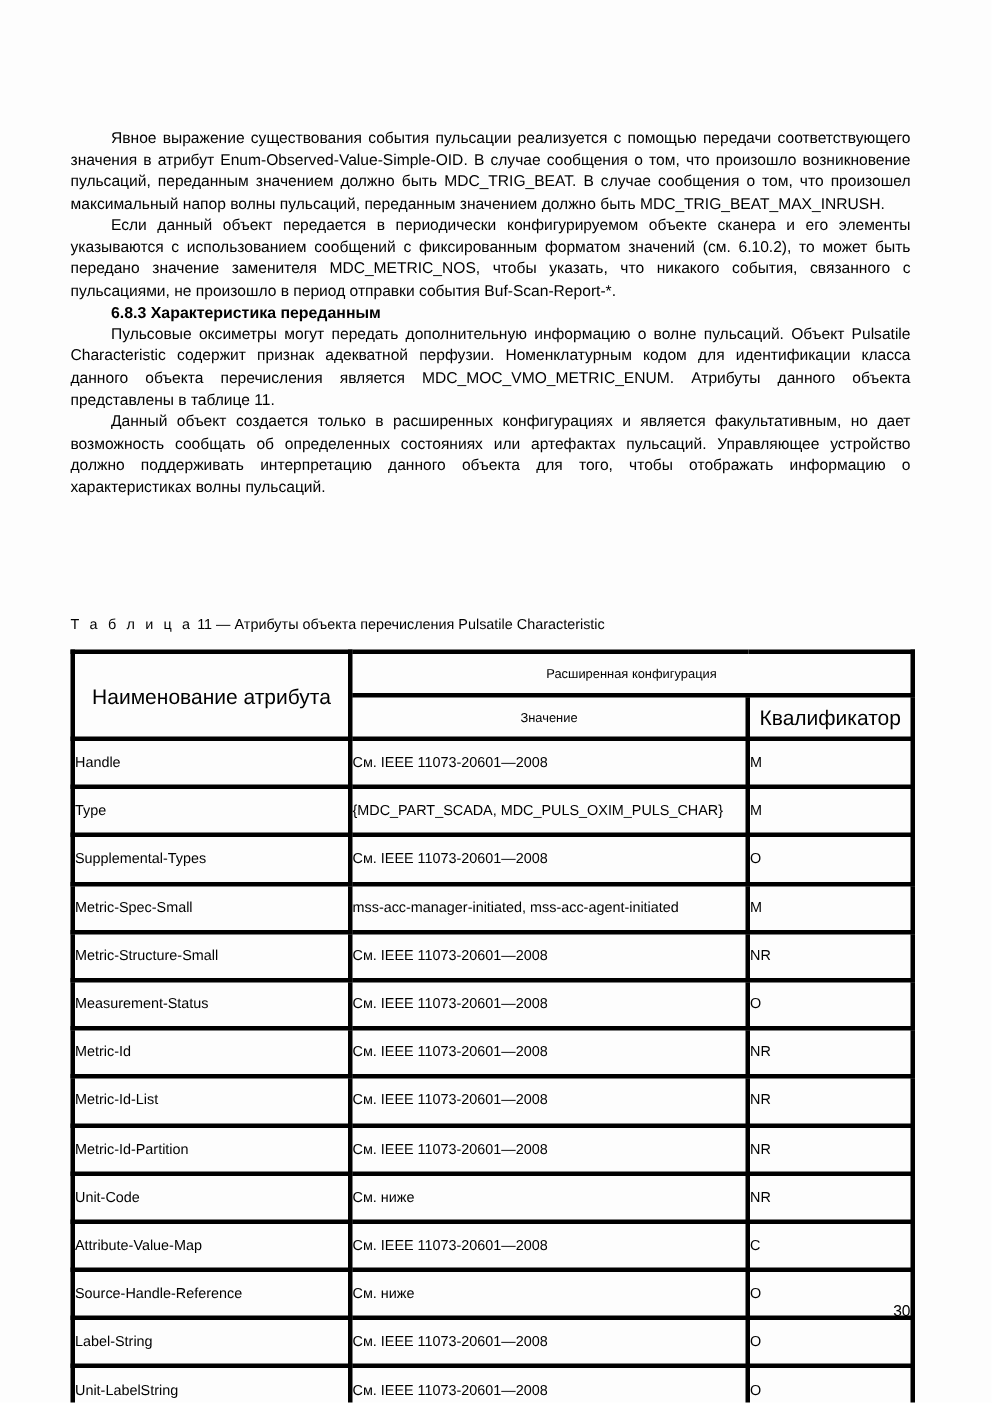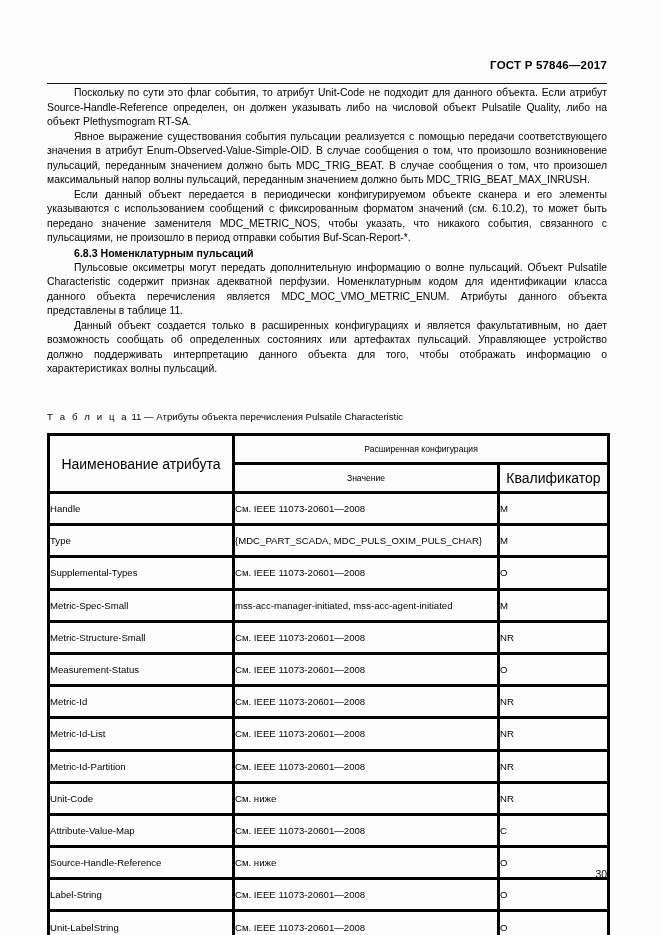--- a/index.html
+++ b/index.html
@@ -118,29 +118,25 @@
     top: 869px;
     font-size: 10.4px;
     font-weight: normal;
   }
 </style>
 </head>
 <body>
 
 <div class="page">
 
-  <div class="header">
-    <div class="header-title">ГОСТ Р 57846—2017</div>
-  </div>
 
   <div class="content">
-    <p class="para">Поскольку по сути это флаг события, то атрибут Unit-Code не подходит для данного объекта. Если атрибут Source-Handle-Reference определен, он должен указывать либо на числовой объект Pulsatile Quality, либо на объект Plethysmogram RT-SA.</p>
     <p class="para">Явное выражение существования события пульсации реализуется с помощью передачи соответствующего значения в атрибут Enum-Observed-Value-Simple-OID. В случае сообщения о том, что произошло возникновение пульсаций, переданным значением должно быть MDC_TRIG_BEAT. В случае сообщения о том, что произошел максимальный напор волны пульсаций, переданным значением должно быть MDC_TRIG_BEAT_MAX_INRUSH.</p>
     <p class="para">Если данный объект передается в периодически конфигурируемом объекте сканера и его элементы указываются с использованием сообщений с фиксированным форматом значений (см. 6.10.2), то может быть передано значение заменителя MDC_METRIC_NOS, чтобы указать, что никакого события, связанного с пульсациями, не произошло в период отправки события Buf-Scan-Report-*.</p>
-    <h3 class="section-heading">6.8.3 Номенклатурным пульсаций</h3>
+    <h3 class="section-heading">6.8.3 Характеристика переданным</h3>
     <p class="para">Пульсовые оксиметры могут передать дополнительную информацию о волне пульсаций. Объект Pulsatile Characteristic содержит признак адекватной перфузии. Номенклатурным кодом для идентификации класса данного объекта перечисления является MDC_MOC_VMO_METRIC_ENUM. Атрибуты данного объекта представлены в таблице 11.</p>
     <p class="para">Данный объект создается только в расширенных конфигурациях и является факультативным, но дает возможность сообщать об определенных состояниях или артефактах пульсаций. Управляющее устройство должно поддерживать интерпретацию данного объекта для того, чтобы отображать информацию о характеристиках волны пульсаций.</p>
   </div>
 
   <div class="table-caption">
     <span class="tcap-word">Т а б л и ц а</span>
     <span>11 — Атрибуты объекта перечисления Pulsatile Characteristic</span>
   </div>
 
   <table class="attr-table">

